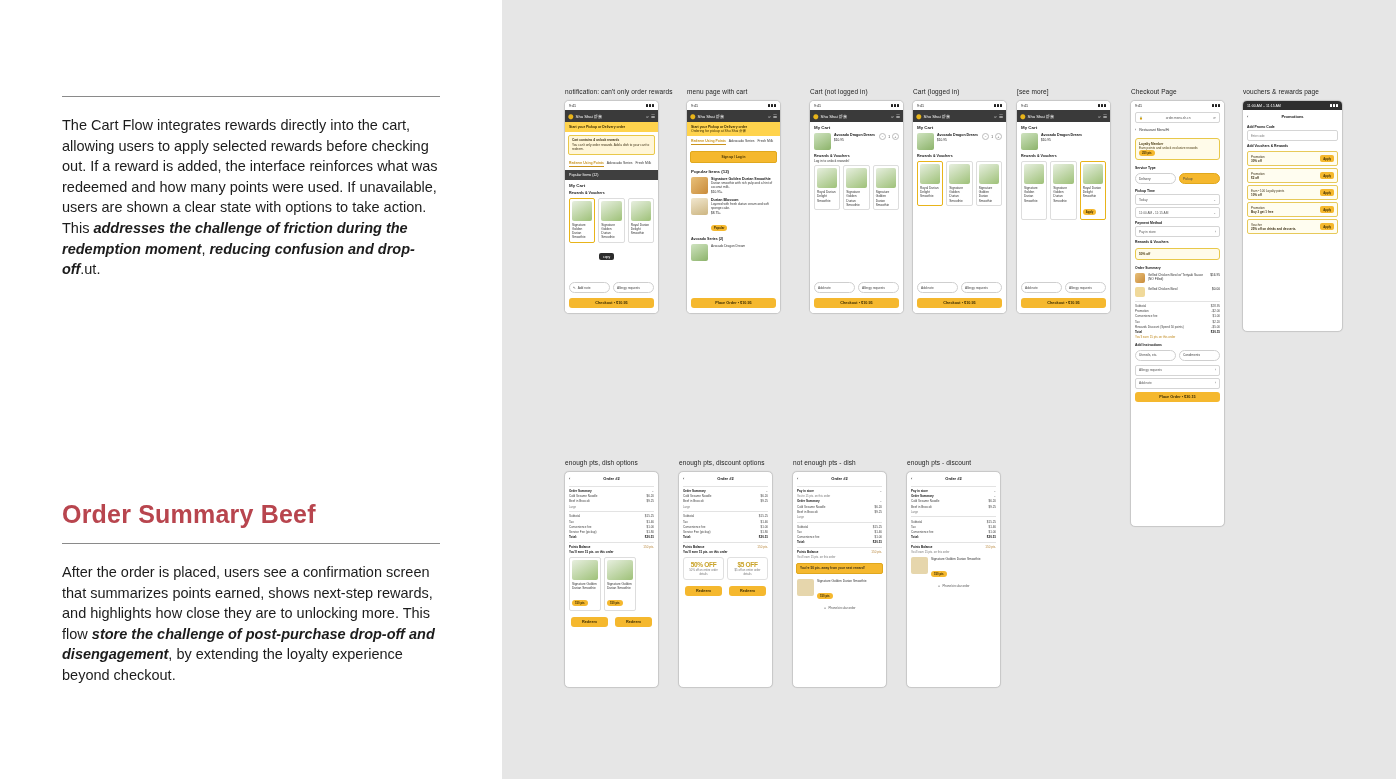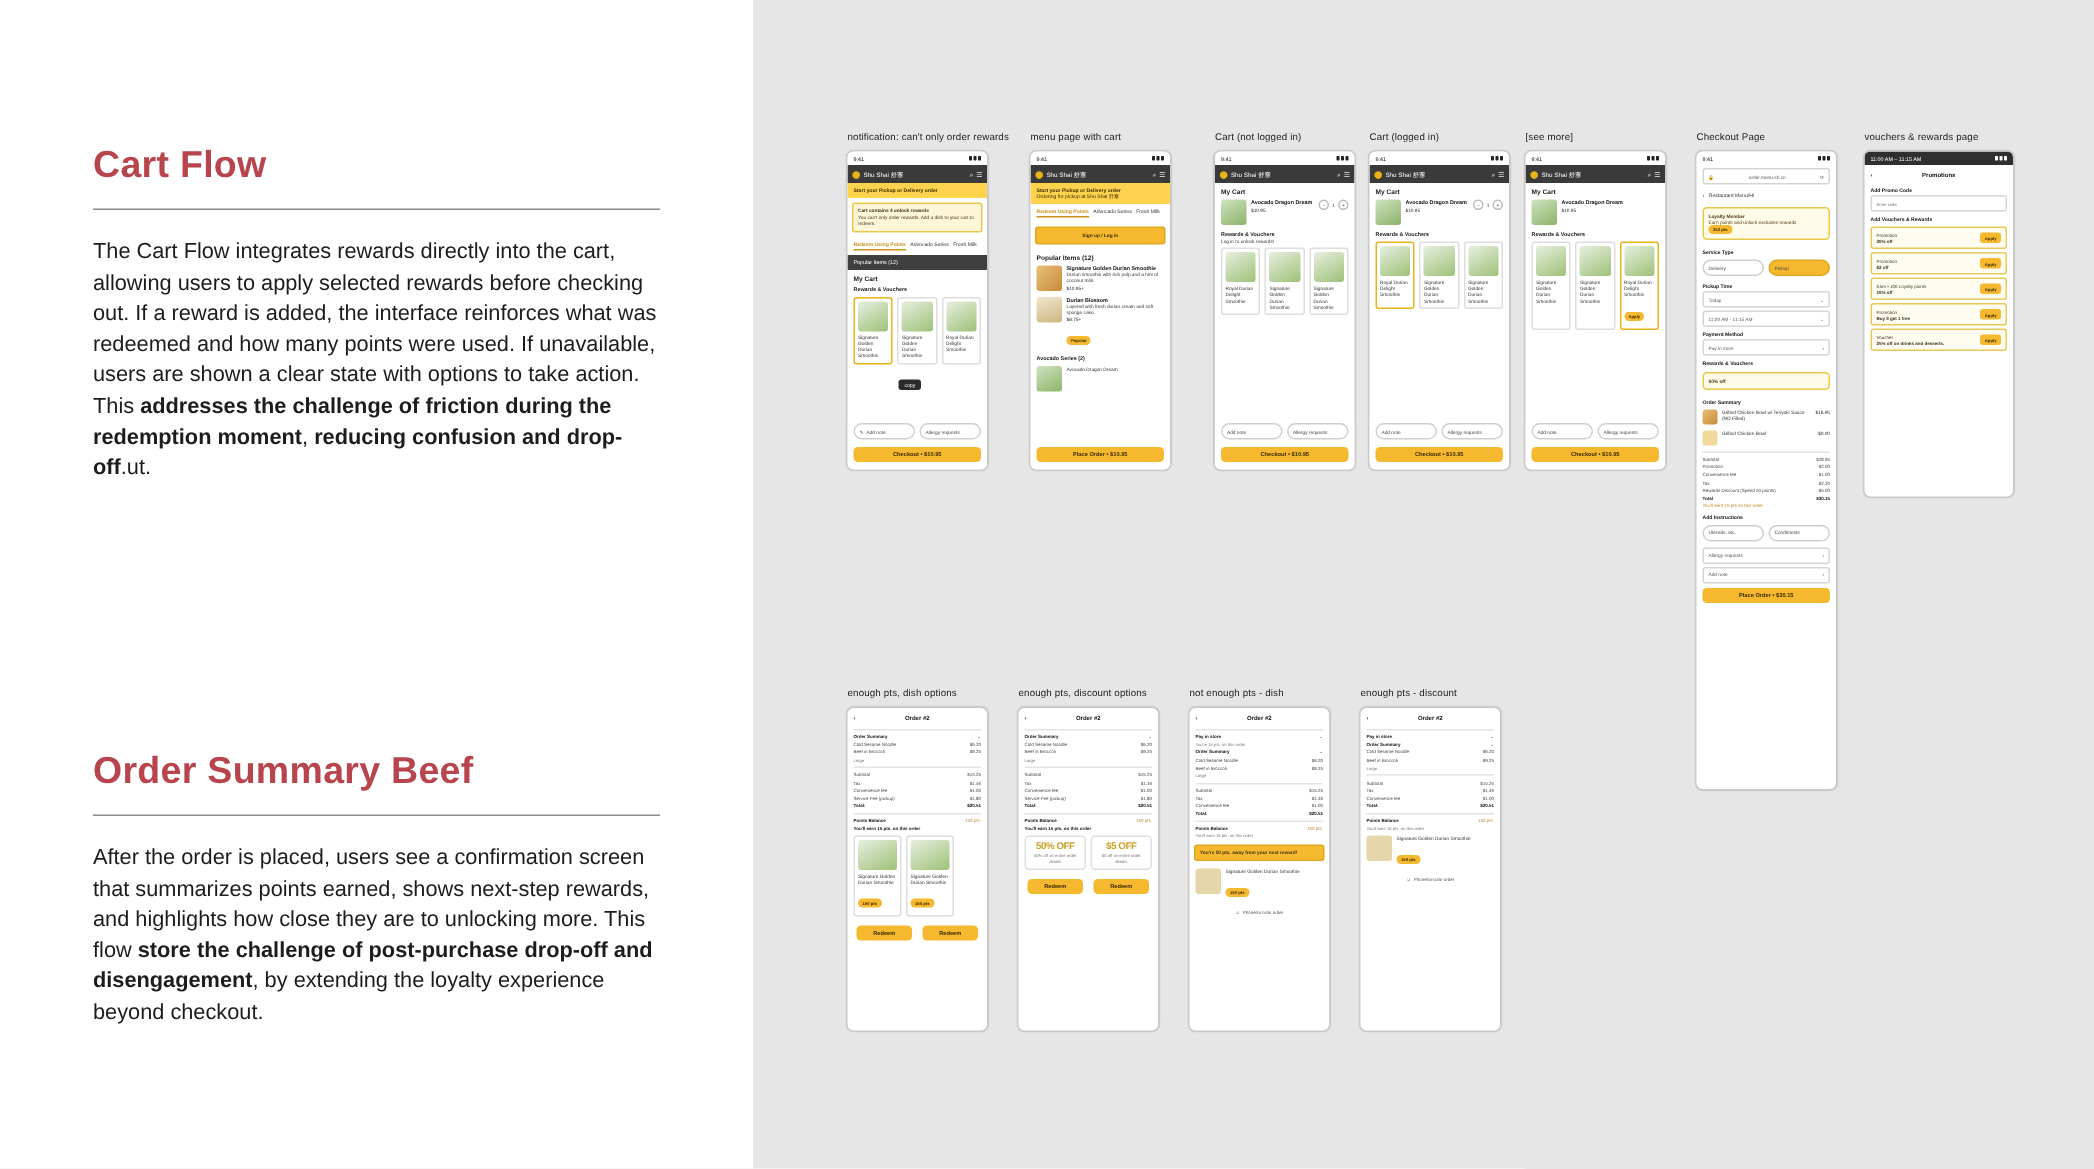--- a/index.html
+++ b/index.html
@@ -15,21 +15,21 @@
     width:502px;height:779px;background:#ffffff;position:relative;flex:0 0 502px;
   }
   .section{position:absolute;left:62px;width:378px;}
   .sec-title{
     color:#b8454e;font-size:25px;font-weight:bold;letter-spacing:.2px;margin:0 0 14px 0;
   }
   .rule{height:1px;background:#8a8a8a;width:378px;margin-bottom:18px;}
   .sec-body{
     font-size:14.5px;line-height:20.6px;color:#1c1c1c;margin:0;
   }
-  .sec-body b{font-weight:bold;}
+  .sec-body b{font-weight:bold;font-style:italic;}
   #sec-cart{top:96px;}
   #sec-order{top:500px;}
 
   
   .right-col{
     flex:1 1 auto;background:#e6e6e6;position:relative;height:779px;
   }
   .group{position:absolute;}
   .group-label{
     font-size:6.5px;color:#222;margin:0 0 5px 1px;white-space:nowrap;letter-spacing:.1px;
@@ -128,21 +128,20 @@
   .qbtn{width:5px;height:5px;border:.5px solid #bbb;border-radius:50%;display:flex;align-items:center;justify-content:center;font-size:3px;color:#444;}
 </style>
 </head>
 <body>
 
 <div class="page">
 
   <div class="left-col">
 
     <div class="section" id="sec-cart">
-      <h1 class="sec-title">Cart Flow</h1>
       <div class="rule"></div>
       <p class="sec-body">The Cart Flow integrates rewards directly into the cart, allowing users to apply selected rewards before checking out. If a reward is added, the interface reinforces what was redeemed and how many points were used. If unavailable, users are shown a clear state with options to take action. This <b>addresses the challenge of friction during the redemption moment</b>, <b>reducing confusion and drop-off</b>.ut.</p>
     </div>
 
     <div class="section" id="sec-order">
       <h1 class="sec-title">Order Summary Beef</h1>
       <div class="rule"></div>
       <p class="sec-body">After the order is placed, users see a confirmation screen that summarizes points earned, shows next-step rewards, and highlights how close they are to unlocking more. This flow <b>store the challenge of post-purchase drop-off and disengagement</b>, by extending the loyalty experience beyond checkout.</p>
     </div>
   </div>

